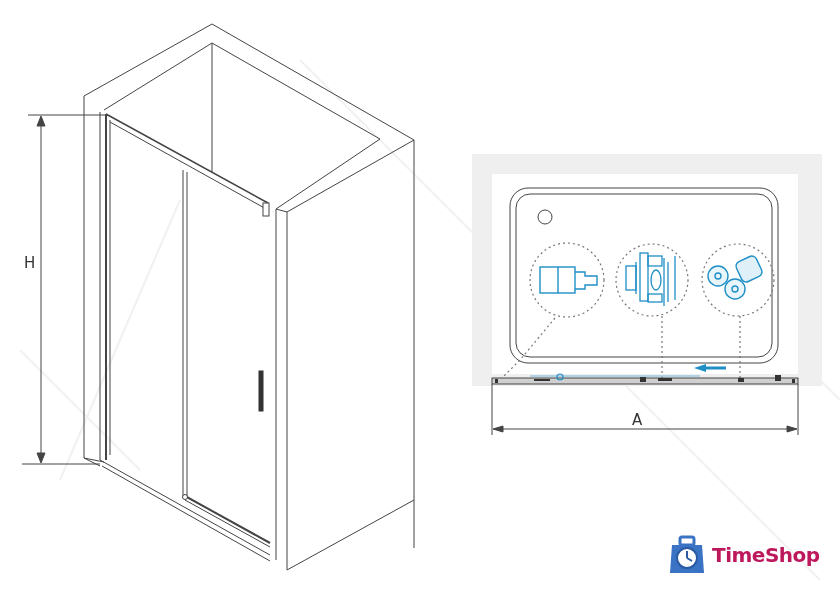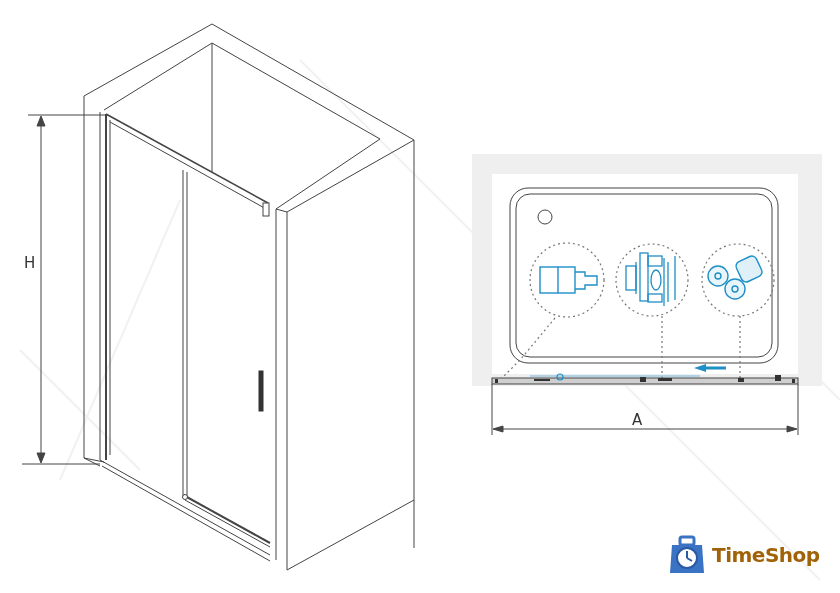--- a/index.html
+++ b/index.html
@@ -1,20 +1,20 @@
 <!DOCTYPE html>
 <html><head>
 <meta charset="utf-8">
 <style>
   html, body { margin: 0; padding: 0; background: #ffffff; }
   body { width: 840px; height: 593px; position: relative; overflow: hidden; font-family: "Liberation Sans", sans-serif; }
   svg { position: absolute; left: 0; top: 0; }
   .dim-label { font-family: "DejaVu Sans", sans-serif; font-size: 15px; fill: #333; }
   .logo { position: absolute; left: 668px; top: 535px; display: flex; align-items: center; gap: 4px; }
-  .logo-text { font-family: "DejaVu Sans", sans-serif; font-size: 20px; font-weight: bold; color: #a16207; letter-spacing: -0.5px; }
+  .logo-text { font-family: "DejaVu Sans", sans-serif; font-size: 20px; font-weight: bold; color: #be185d; letter-spacing: -0.5px; }
 </style>
 </head>
 <body>
 
 <svg width="840" height="593" viewBox="0 0 840 593">
 
   <g stroke="#f1f1f1" stroke-width="2" fill="none">
     <line x1="20" y1="350" x2="140" y2="470"></line>
     <line x1="300" y1="60" x2="820" y2="580"></line>
     <line x1="180" y1="200" x2="60" y2="480"></line>

